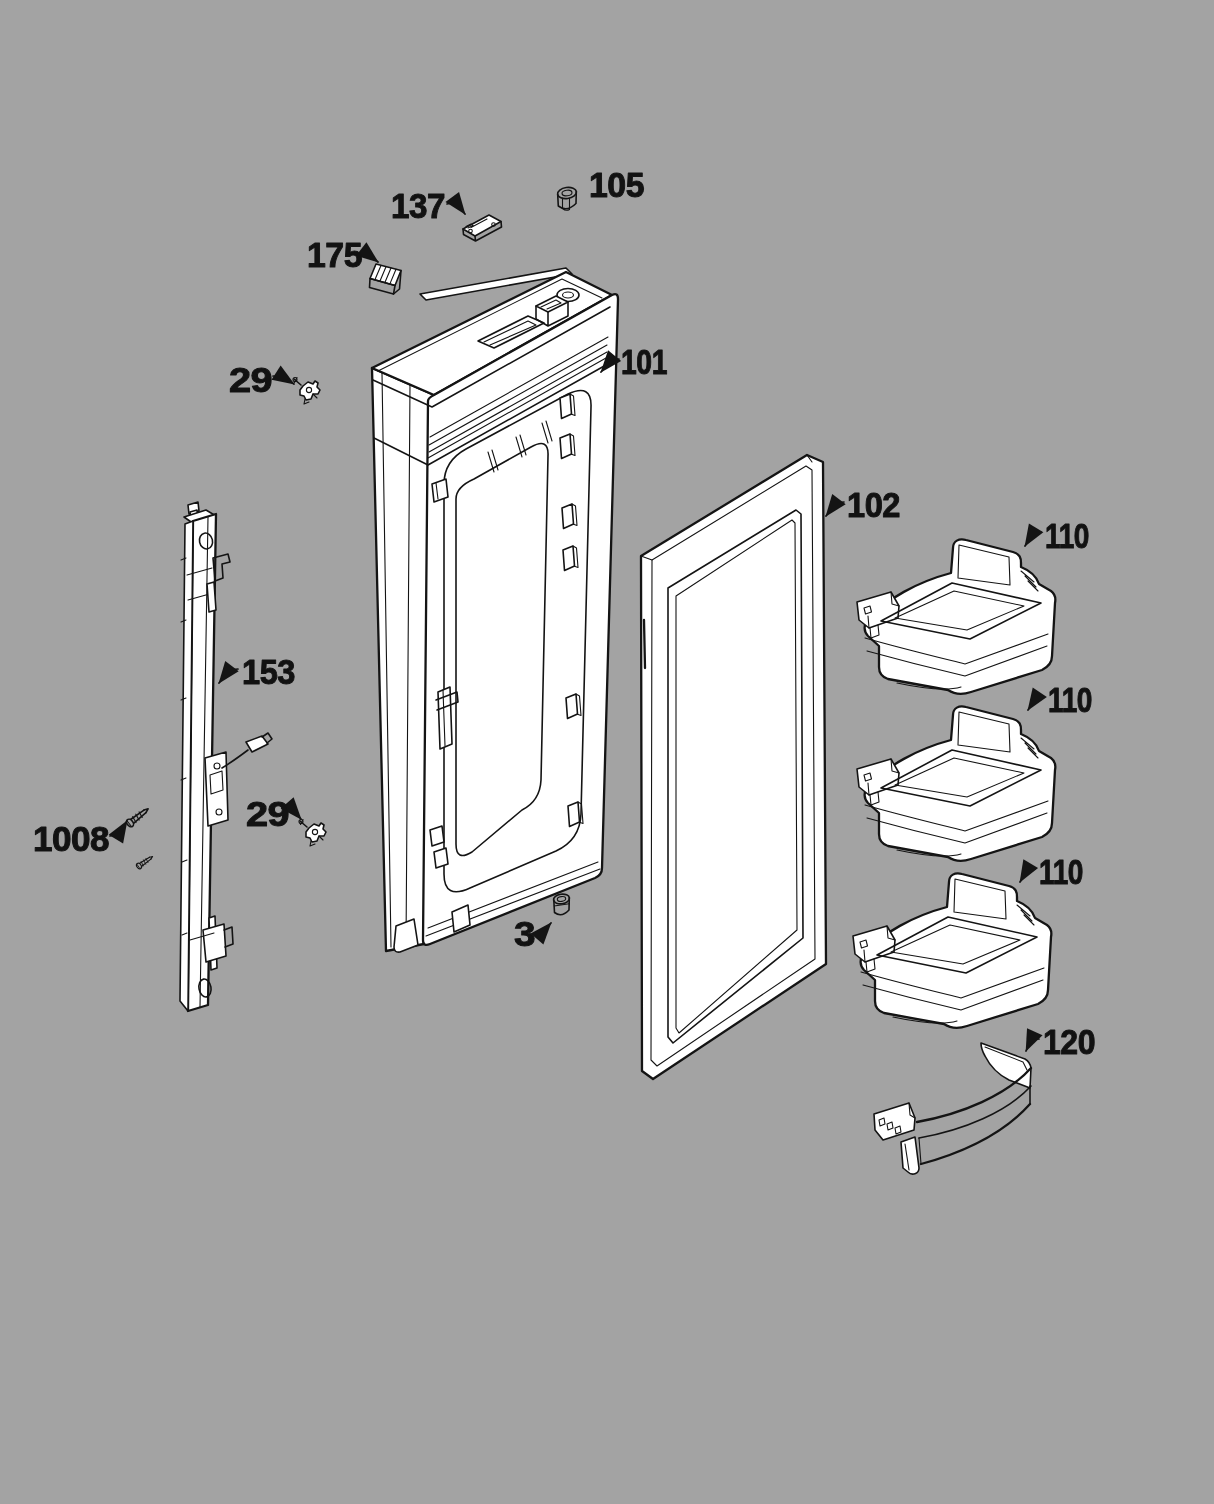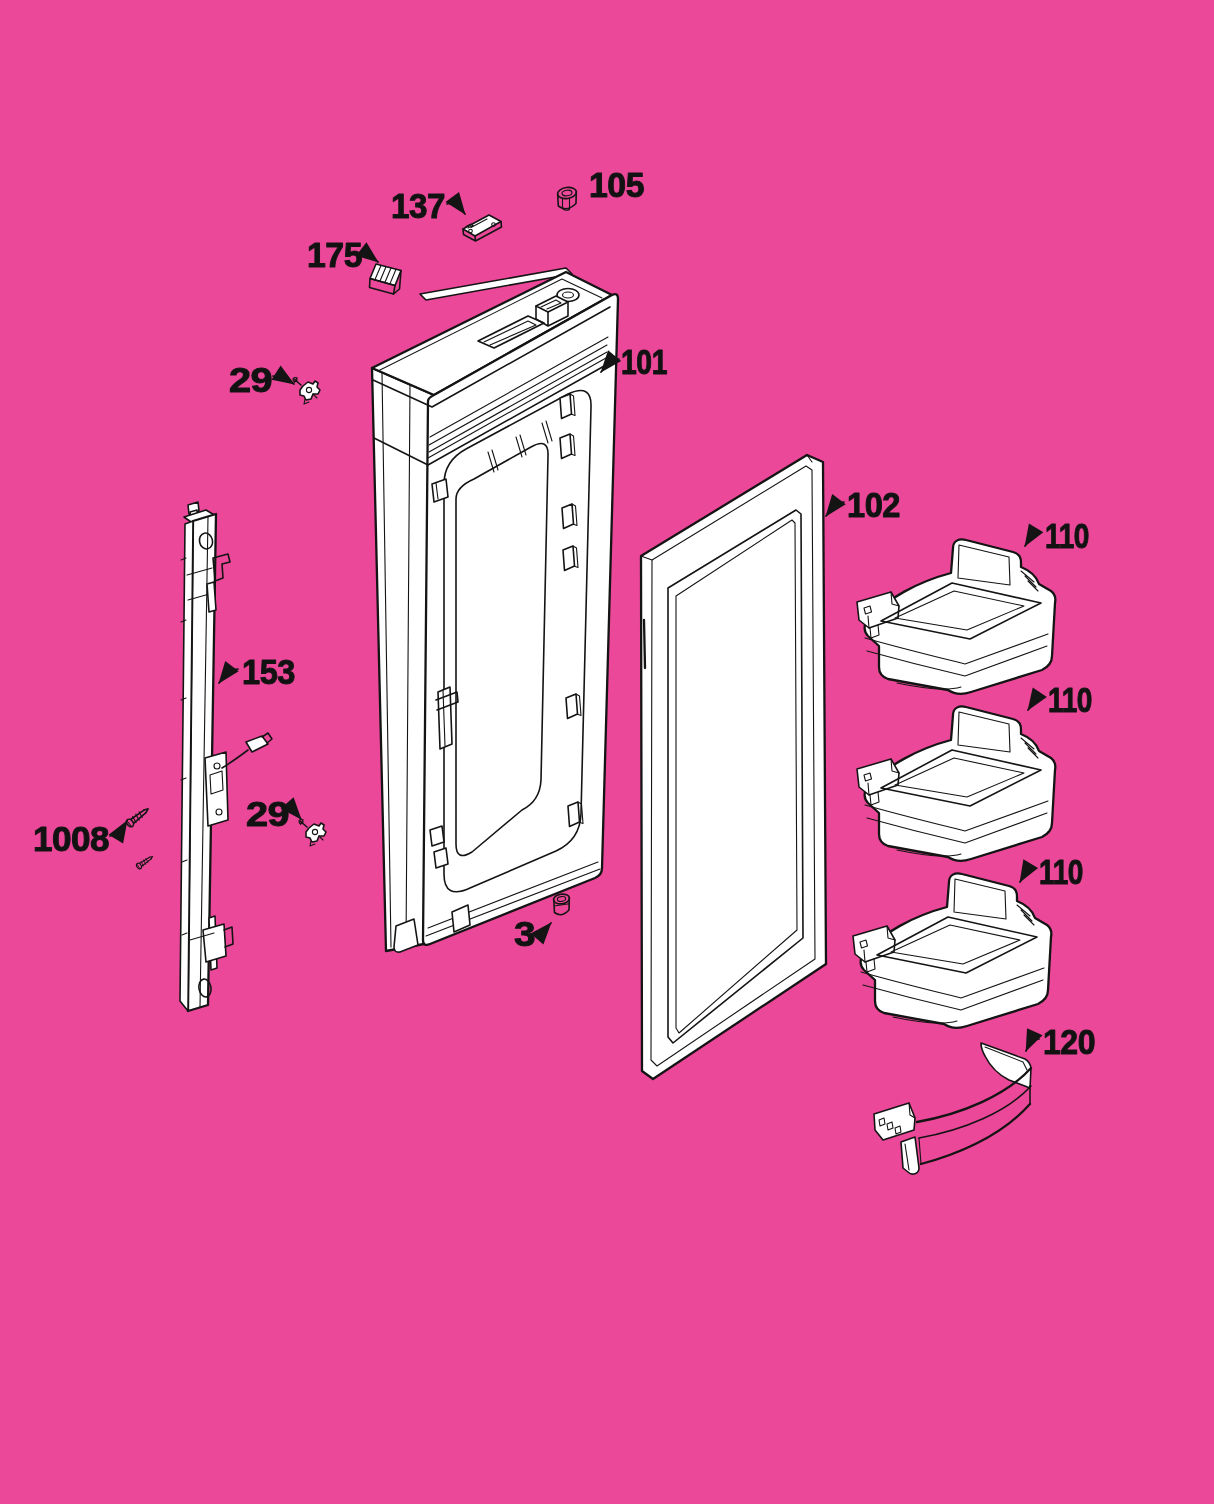--- a/index.html
+++ b/index.html
@@ -1,16 +1,16 @@
 <!DOCTYPE html>
 <html><head>
 <meta charset="utf-8">
 <style>
   html,body{margin:0;padding:0;background:#ffffff;}
-  .stage{position:relative;width:1214px;height:1504px;background:#ec4899;overflow:hidden;}
+  .stage{position:relative;width:1214px;height:1504px;background:#a3a3a3;overflow:hidden;}
   svg{position:absolute;left:0;top:0;}
   .art{stroke:#141414;fill:none;stroke-linejoin:round;stroke-linecap:round;}
   .s1{stroke-width:1.1px;}
   .s15{stroke-width:1.6px;}
   .s2{stroke-width:2.3px;}
   .w{fill:#ffffff;}
   .leader{stroke:#141414;stroke-width:1.7px;fill:none;}
   text.callout{
     font-family:"Liberation Sans", sans-serif;
     font-weight:700;

